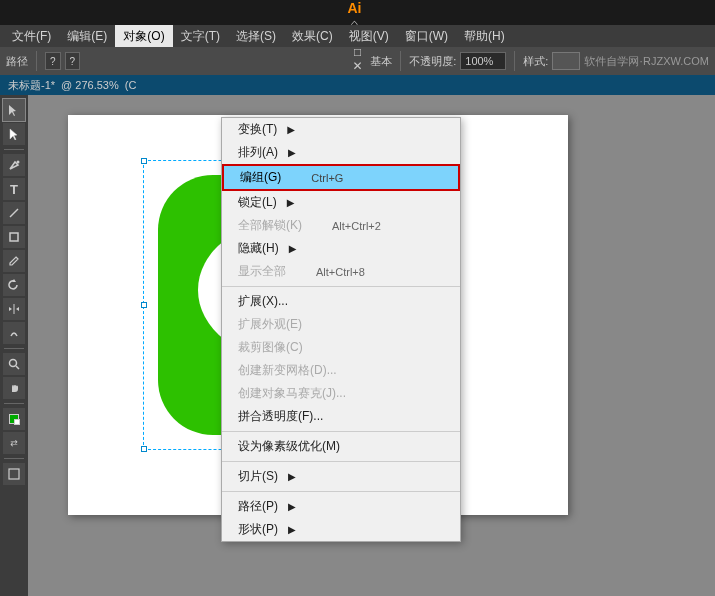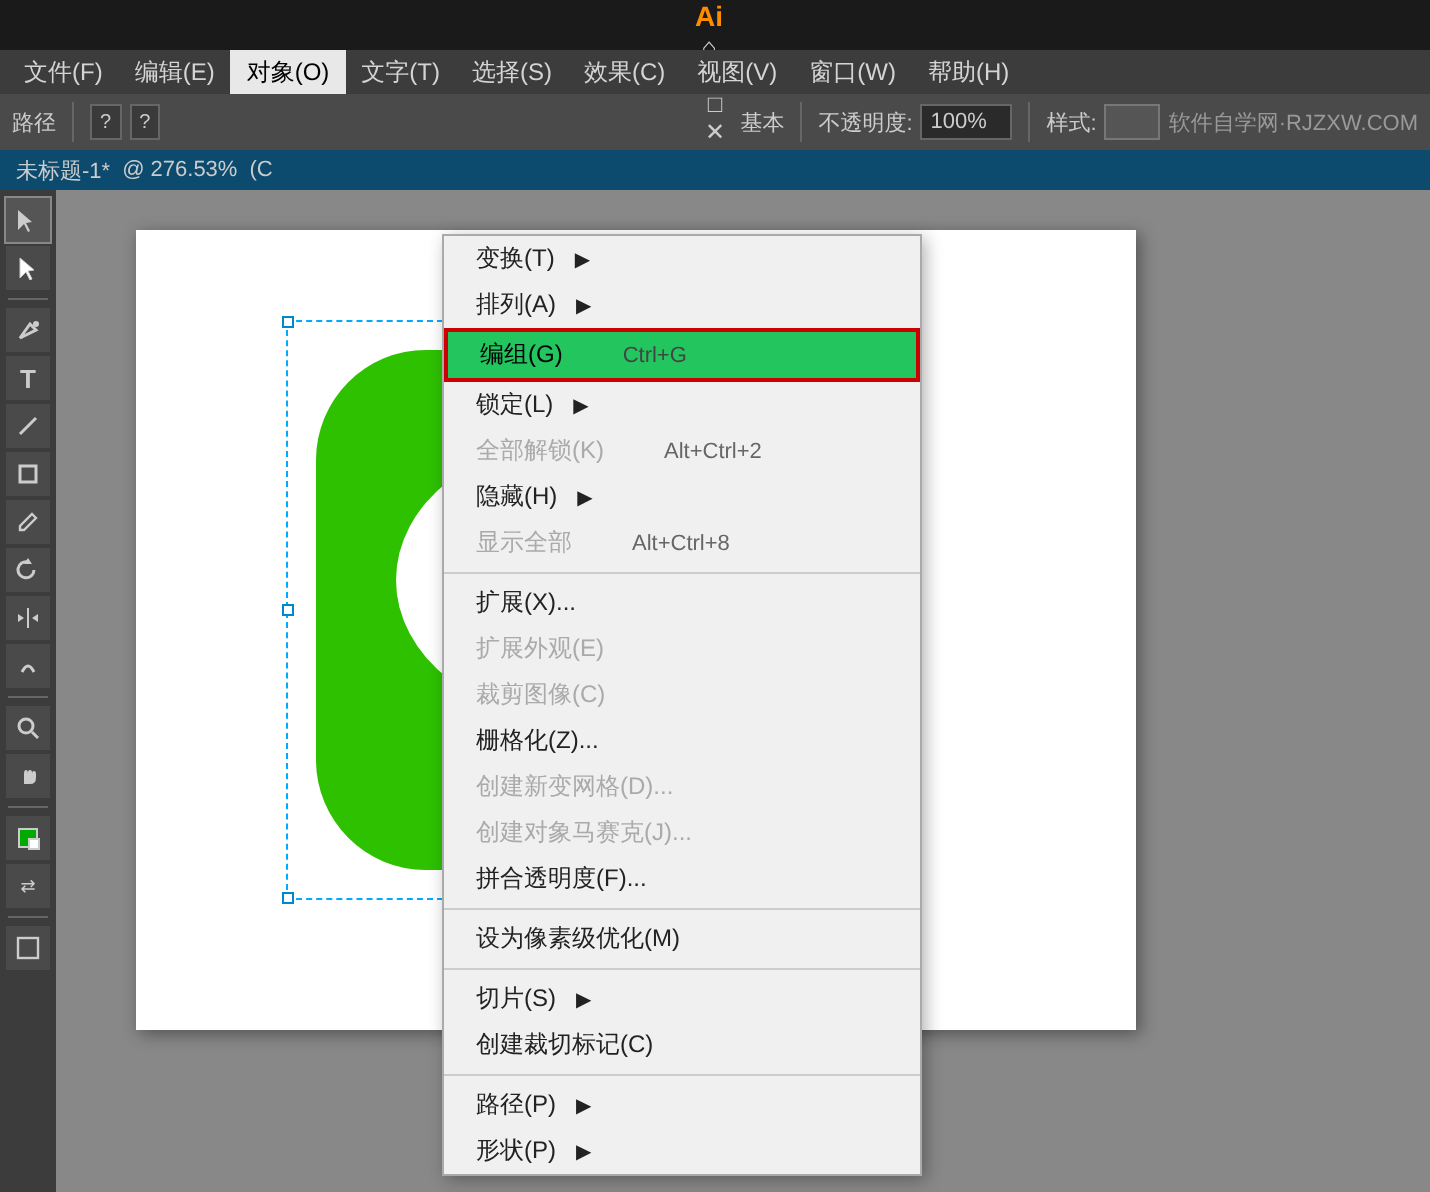--- a/index.html
+++ b/index.html
@@ -219,21 +219,21 @@
       cursor: pointer;
       color: #222;
       font-size: 12px;
       white-space: nowrap;
     }
     .dropdown-item.disabled {
       color: #aaa;
       cursor: default;
     }
     .dropdown-item.highlighted {
-      background: #22c55e;
+      background: #7dd3fc;
       color: #000;
       border: 2px solid #cc0000;
     }
     .dropdown-separator {
       height: 1px;
       background: #ccc;
       margin: 3px 0;
     }
     .shortcut {
       color: #666;
@@ -448,24 +448,20 @@
             <span></span>
           </div>
           <div class="dropdown-item disabled">
             <span>扩展外观(E)</span>
             <span></span>
           </div>
           <div class="dropdown-item disabled">
             <span>裁剪图像(C)</span>
             <span></span>
           </div>
-          <div class="dropdown-item">
-            <span>栅格化(Z)...</span>
-            <span></span>
-          </div>
           <div class="dropdown-item disabled">
             <span>创建新变网格(D)...</span>
             <span></span>
           </div>
           <div class="dropdown-item disabled">
             <span>创建对象马赛克(J)...</span>
             <span></span>
           </div>
           <div class="dropdown-item">
             <span>拼合透明度(F)...</span>
@@ -473,24 +469,20 @@
           </div>
           <div class="dropdown-separator"></div>
           <div class="dropdown-item">
             <span>设为像素级优化(M)</span>
             <span></span>
           </div>
           <div class="dropdown-separator"></div>
           <div class="dropdown-item">
             <span>切片(S)</span>
             <span class="arrow">▶</span>
-          </div>
-          <div class="dropdown-item">
-            <span>创建裁切标记(C)</span>
-            <span></span>
           </div>
           <div class="dropdown-separator"></div>
           <div class="dropdown-item">
             <span>路径(P)</span>
             <span class="arrow">▶</span>
           </div>
           <div class="dropdown-item">
             <span>形状(P)</span>
             <span class="arrow">▶</span>
           </div>

